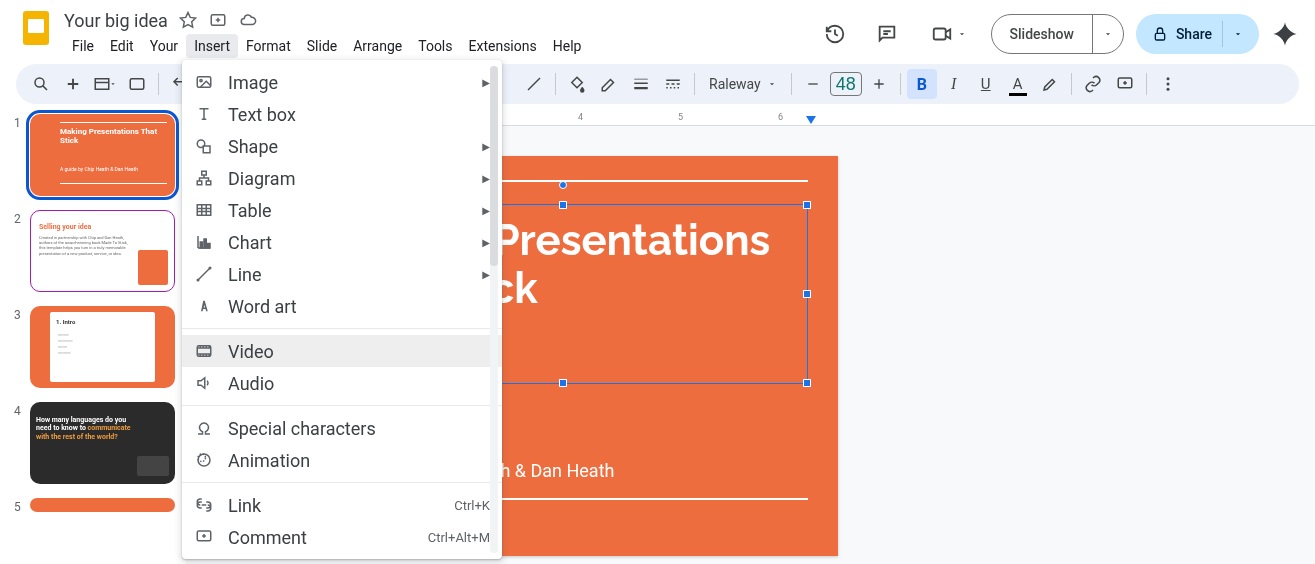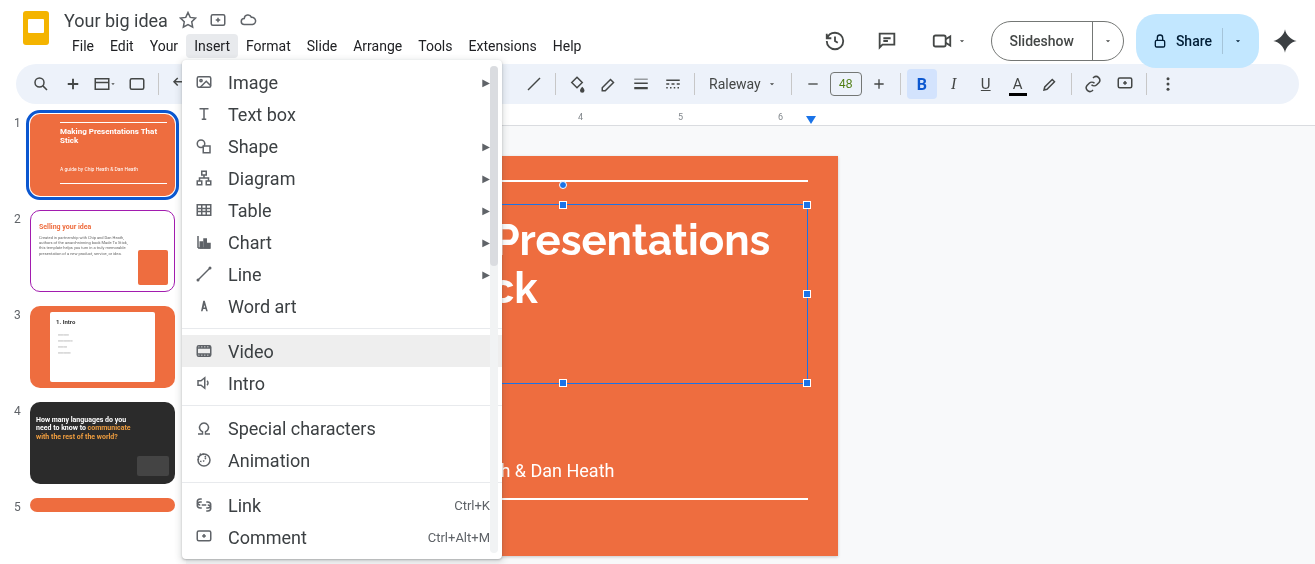--- a/index.html
+++ b/index.html
@@ -16,33 +16,33 @@
 .title-icon { color: #5f6368; cursor: pointer; width: 20px; height: 20px; display: flex; align-items: center; justify-content: center; }
 .menubar { display: flex; gap: 0; margin-top: 2px; }
 .menu-item { padding: 4px 8px; border-radius: 4px; cursor: pointer; color: #202124; font-size: 14px; }
 .menu-item.active { background: #e8eaed; }
 .header-right { display: flex; align-items: center; gap: 12px; margin-top: 6px; }
 .hdr-icon-btn { width: 40px; height: 40px; display: flex; align-items: center; justify-content: center; cursor: pointer; color: #444746; border-radius: 20px; }
 .meet-btn { display: flex; align-items: center; gap: 4px; padding: 0 12px; height: 40px; cursor: pointer; }
 .slideshow-btn { border: 1px solid #747775; border-radius: 20px; height: 40px; display: flex; align-items: center; }
 .slideshow-main { padding: 0 18px; color: #444746; font-weight: 500; cursor: pointer; }
 .slideshow-drop { border-left: 1px solid #747775; padding: 0 10px; height: 100%; display: flex; align-items: center; cursor: pointer; }
-.share-btn { background: #c2e7ff; border-radius: 20px; height: 54px; display: flex; align-items: center; padding: 0 6px 0 16px; cursor: pointer; }
+.share-btn { background: #c2e7ff; border-radius: 20px; height: 40px; display: flex; align-items: center; padding: 0 6px 0 16px; cursor: pointer; }
 .share-main { color: #001d35; font-weight: 500; display: flex; align-items: center; gap: 8px; padding-right: 10px; }
 .share-drop { padding: 0 10px; border-left: 1px solid rgba(0,0,0,0.15); height: 26px; display: flex; align-items: center; }
 .gemini-star { width: 28px; height: 28px; cursor: pointer; }
 
 
 .toolbar-wrap { margin: 0 16px; }
 .toolbar { background: #edf2fa; border-radius: 24px; height: 40px; display: flex; align-items: center; padding: 0 10px; gap: 2px; }
 .tbtn { width: 30px; height: 30px; display: flex; align-items: center; justify-content: center; cursor: pointer; border-radius: 4px; color: #444746; }
 .tsep { width: 1px; height: 22px; background: #c7c7c7; margin: 0 4px; }
 .font-sel { display: flex; align-items: center; gap: 6px; padding: 0 8px; cursor: pointer; color: #444746; }
 .fontsize { display: flex; align-items: center; gap: 2px; }
-.fs-input { width: 32px; height: 24px; text-align: center; border: 1px solid #747775; border-radius: 4px; font-size: 12px; color: #4d7c0f; background: transparent; }
+.fs-input { width: 32px; height: 24px; text-align: center; border: 1px solid #747775; border-radius: 4px; font-size: 18px; color: #0f766e; background: transparent; }
 .bold-active { background: #d3e3fd; color: #0b57d0; font-weight: bold; border-radius: 4px; }
 
 
 .body-area { display: flex; position: absolute; top: 108px; left: 0; right: 0; bottom: 0; }
 .filmstrip { width: 186px; padding: 6px 0 0 14px; overflow-y: auto; }
 .thumb-wrap { display: flex; margin-bottom: 14px; }
 .thumb-num { width: 16px; font-size: 12px; color: #5f6368; padding-top: 2px; }
 .thumb { width: 145px; height: 82px; border-radius: 10px; background: #ee6d3f; position: relative; overflow: hidden; cursor: pointer; }
 .thumb.selected { outline: 3px solid #0b57d0; outline-offset: 1px; }
 .thumb-white { background: #fff; border: 1px solid #a21caf; text-decoration: underline; }
@@ -482,21 +482,21 @@
       </span>
       <span class="dd-label">Video</span>
     </div>
     <div class="dd-item">
       <span class="dd-icon">
         <svg width="18" height="18" viewBox="0 0 24 24" fill="none" stroke="currentColor" stroke-width="2">
           <path d="M4 15V9h4l5-4v14l-5-4H4z"></path>
           <path d="M16 9a4 4 0 010 6"></path>
         </svg>
       </span>
-      <span class="dd-label">Intro</span>
+      <span class="dd-label">Audio</span>
     </div>
     <div class="dd-sep"></div>
     <div class="dd-item">
       <span class="dd-icon">
         <svg width="18" height="18" viewBox="0 0 24 24" fill="none" stroke="currentColor" stroke-width="2">
           <path d="M7 20h3v-3a6 6 0 114 0v3h3M7 20H4m13 0h3"></path>
         </svg>
       </span>
       <span class="dd-label">Special characters</span>
     </div>

